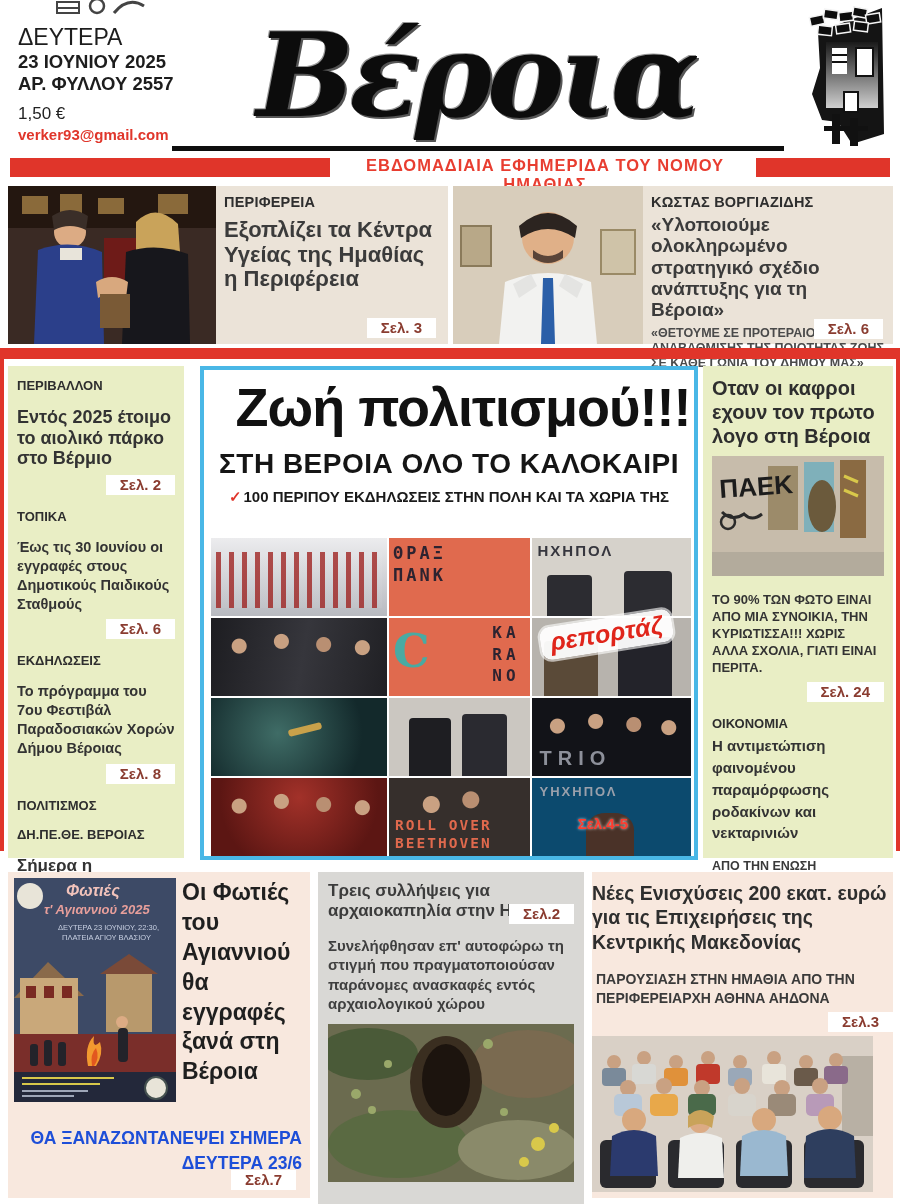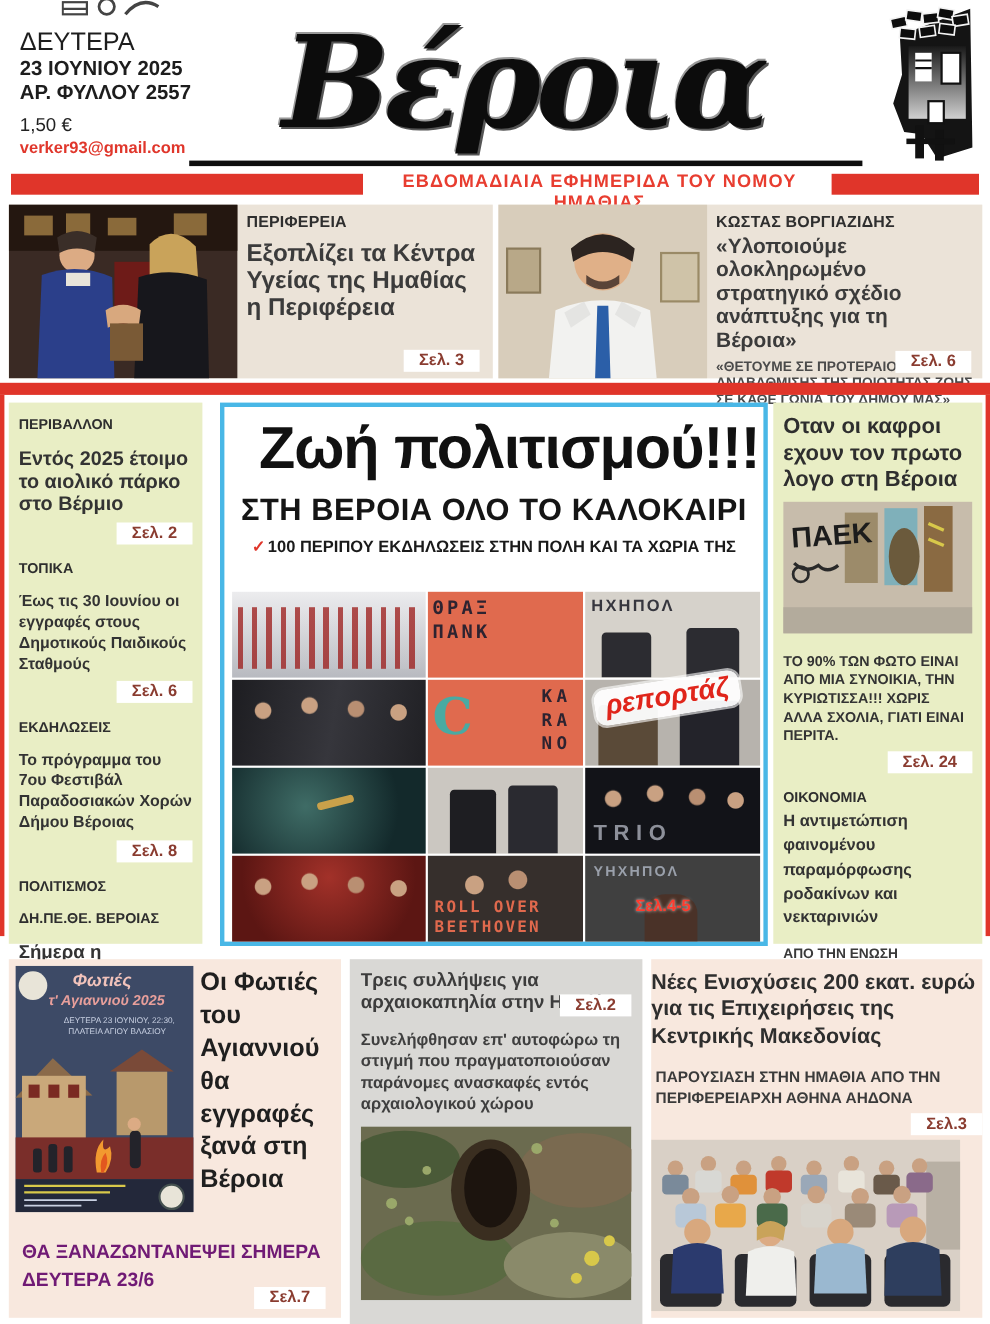--- a/index.html
+++ b/index.html
@@ -83,35 +83,35 @@
   .t-trumpet{background:radial-gradient(circle at 38% 45%,#3f6c66,#13292b 72%);}
   .t-trumpet .horn{position:absolute;left:44%;top:36%;width:34px;height:7px;background:#c9a14a;
     transform:rotate(-14deg);border-radius:3px;}
   .t-duo{background:#cbc7c1;}
   .t-trio{background:#121318;}
   .trio-word{position:absolute;left:8px;bottom:6px;font-weight:800;font-size:20px;letter-spacing:6px;color:#8d909a;}
   .t-carpet{background:radial-gradient(circle at 50% 25%,#a23129,#5c1613 75%);}
   .t-beeth{background:#362f2c;}
   .beeth-words{position:absolute;left:6px;bottom:4px;color:#e0694d;font-weight:900;font-size:14.5px;
     letter-spacing:2px;line-height:1.25;font-family:"DejaVu Sans Mono",monospace;}
-  .t-ixipol2{background:#404040;padding-left:12px;}
+  .t-ixipol2{background:#0c4a6e;padding-left:12px;}
   .ixipol2-word{position:absolute;left:8px;top:6px;color:#9aa0ab;font-weight:900;font-size:13px;letter-spacing:2px;}
   .stamp{position:absolute;left:336px;top:248px;transform:rotate(-9deg);background:rgba(255,255,255,.95);
     border-radius:10px;padding:1px 10px 3px;color:#e0251b;font-size:25px;font-weight:900;font-style:italic;
     box-shadow:0 0 0 2px rgba(255,255,255,.6);}
   .f-pageref{position:absolute;right:66px;bottom:24px;color:#ff3b2e;font-weight:900;font-size:15px;
     text-shadow:0 0 3px rgba(255,255,255,.8);}
 
   
   .card-b{top:872px;background:#f8e8de;}
   .cb1{left:8px;width:302px;height:326px;}
   .cb1-head{position:absolute;left:174px;top:6px;width:124px;font-size:23px;font-weight:800;color:#1f1f1f;
     line-height:1.3;}
-  .cb1-sub{position:absolute;left:12px;top:254px;width:282px;font-size:17.5px;font-weight:800;color:#701a75;
-    line-height:1.45;}
+  .cb1-sub{position:absolute;left:12px;top:254px;width:282px;font-size:17.5px;font-weight:800;color:#1d4ed8;
+    line-height:1.45;text-align:right;}
   .cb2{left:318px;width:266px;height:332px;background:#d9d8d5;padding:9px 10px;box-sizing:border-box;}
   .cb2-head{font-size:17px;font-weight:800;color:#3c3c3c;line-height:1.2;width:100%;}
   .cb2-sub{font-size:15px;font-weight:700;color:#3f3f3f;line-height:1.3;margin-top:14px;}
   .cb3{left:592px;width:301px;height:326px;padding:9px 0;box-sizing:border-box;}
   .cb3-head{font-size:19.5px;font-weight:800;color:#2e2e2e;line-height:1.25;}
   .cb3-sub{font-size:14px;font-weight:800;color:#3a3a3a;line-height:1.35;margin-top:16px;padding-left:4px;}
   svg text{font-family:"Liberation Sans",sans-serif;}
 </style>
 </head>
 <body>

